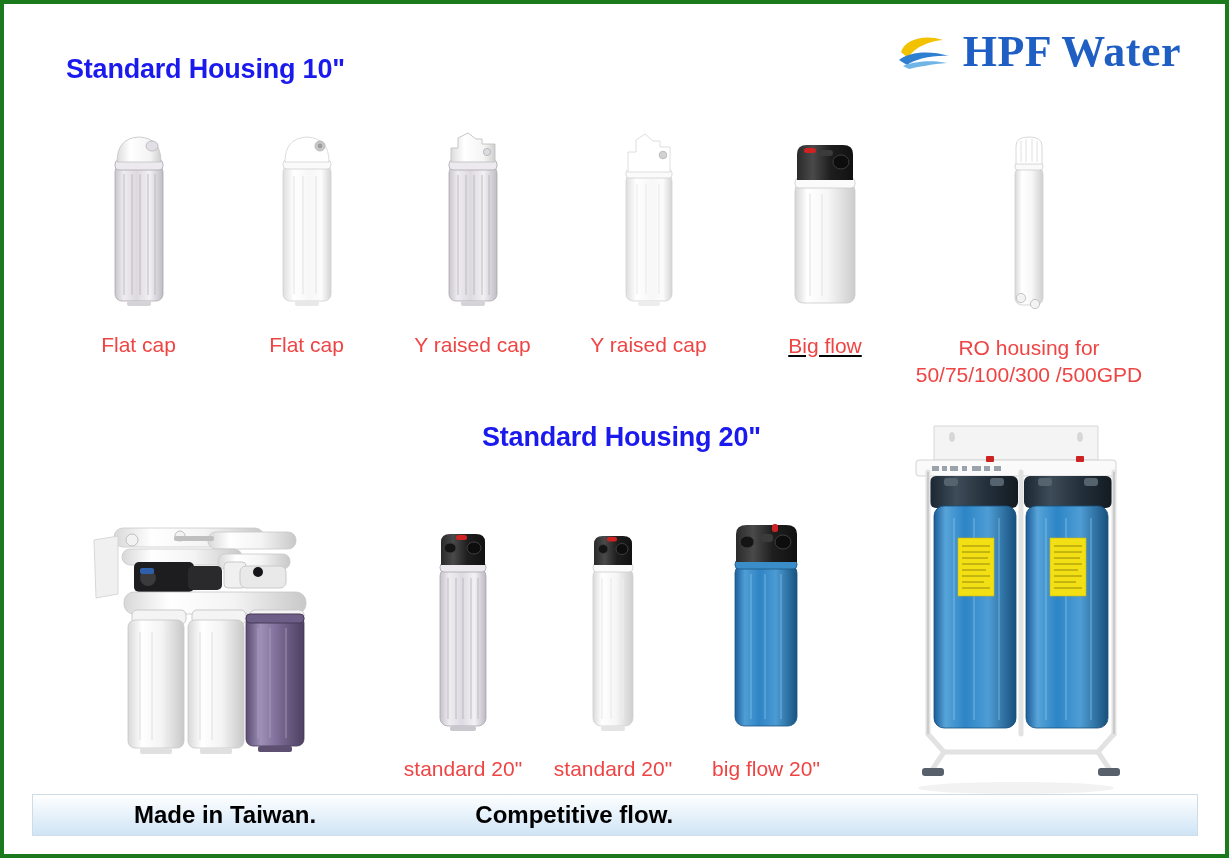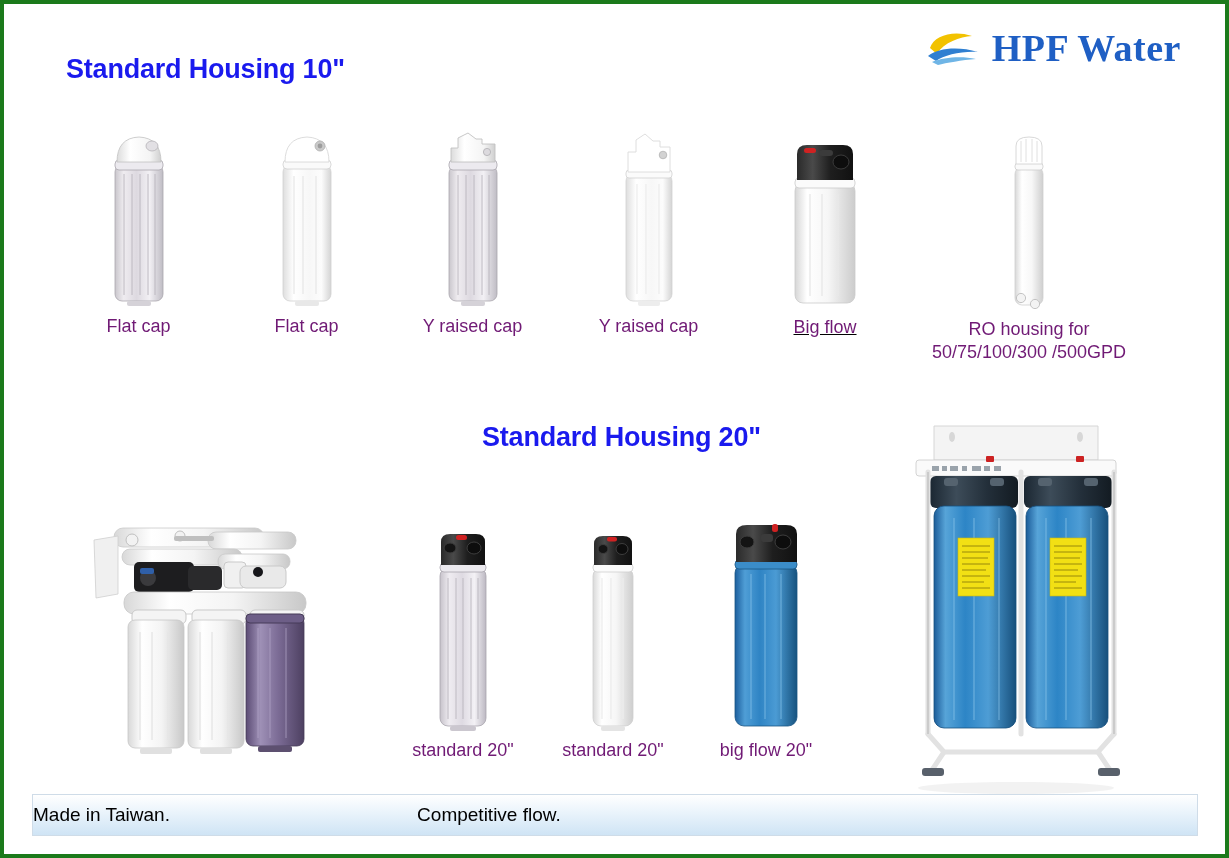--- a/index.html
+++ b/index.html
@@ -20,53 +20,53 @@
   .inner{position:relative;width:100%;height:100%;}
 
   
   .logo{
     position:absolute;right:44px;top:22px;
     display:flex;align-items:center;gap:4px;
   }
   .logo-mark{width:64px;height:40px;flex:none;}
   .logo-text{
     font-family:"Liberation Serif", serif;
-    font-weight:bold;font-size:38px;color:#1f5fc4;
+    font-weight:bold;font-size:44px;color:#1f5fc4;
     letter-spacing:0.5px;white-space:nowrap;
   }
 
   
   .heading{
     position:absolute;
     font-weight:bold;color:#1a1aee;
     font-size:27px;white-space:nowrap;
     letter-spacing:-0.2px;
   }
   #h10{left:62px;top:50px;}
   #h20{left:478px;top:418px;}
 
   
   .prod{position:absolute;display:flex;flex-direction:column;align-items:center;}
   .prod .cap-img{display:block;}
   .lbl{
-    font-size:18px;color:#701a75;text-align:center;
-    line-height:1.3;white-space:nowrap;margin-top:4px;
+    font-size:21px;color:#ef4444;text-align:center;
+    line-height:1.3;white-space:nowrap;margin-top:20px;
   }
   .lbl.two{white-space:normal;width:230px;}
 
   
   .banner{
     position:absolute;left:28px;bottom:18px;width:1164px;height:40px;
     background:linear-gradient(to bottom,#ffffff 0%,#eef6fc 35%,#cfe4f5 100%);
     border:1px solid #cfdce8;
     display:flex;align-items:center;
   }
   .banner span{
-    font-weight:normal;font-size:19px;color:#000;
-    white-space:nowrap;
+    font-weight:bold;font-size:24px;color:#000;
+    white-space:nowrap;text-align:center;
   }
   .b1{width:33%;}
   .b2{width:40%;}
   .b3{width:27%;}
 </style>
 </head>
 <body>
 
 <div class="page">
 <div class="inner">

